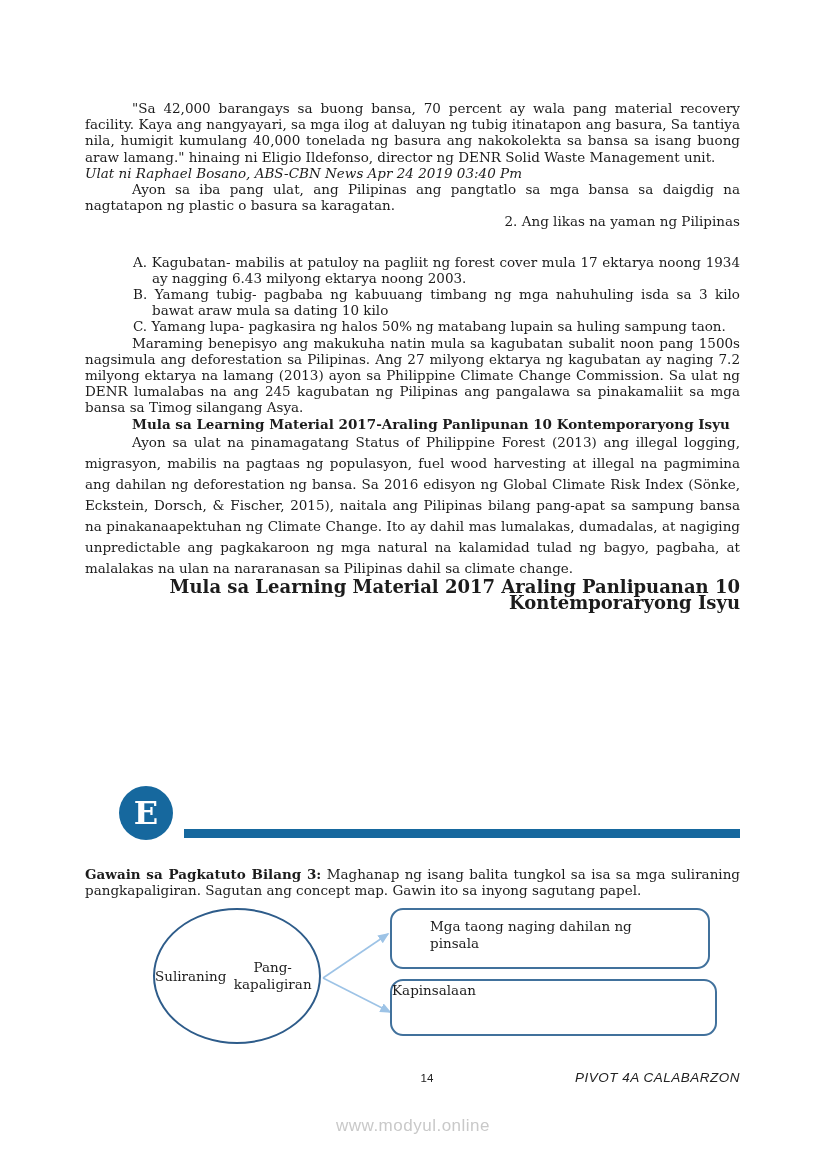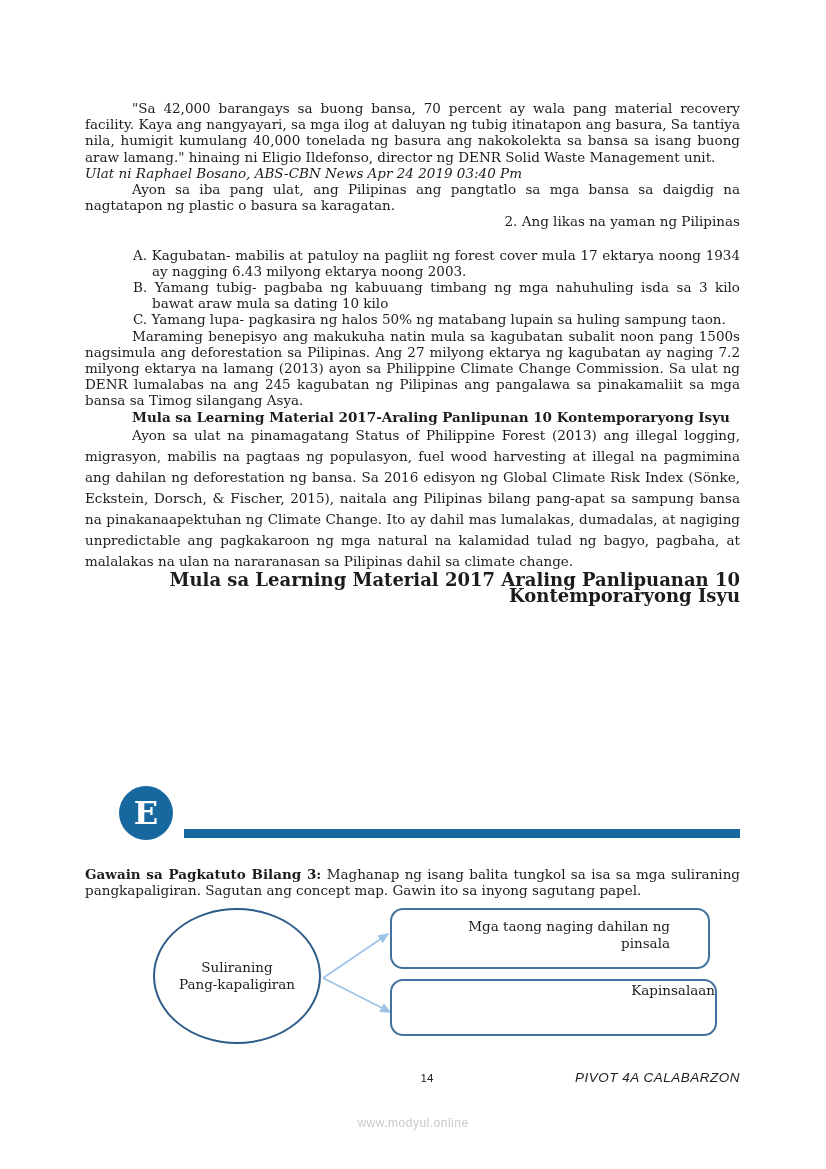--- a/index.html
+++ b/index.html
@@ -9,63 +9,63 @@
   }
   .content{
     position:absolute;left:85px;top:100px;width:655px;
     font-size:13.5px;line-height:16.2px;text-align:justify;
   }
   .content p{margin:0;}
   .indent{text-indent:47px;}
   .byline{margin-left:47px;font-style:italic;text-align:left;}
   .p2{margin-top:6px;}
   .num-item{margin-top:11px;margin-left:48px;text-align:right;}
-  ul.abc{margin:17px 0 0 48px;padding:0;list-style:none;}
+  ul.abc{margin:24px 0 0 48px;padding:0;list-style:none;}
   ul.abc li{padding-left:19px;text-indent:-19px;text-align:justify;margin:0;}
   .p3{margin-top:14px;}
   .src-heading{margin-top:17px;font-weight:bold;text-indent:47px;}
   .p4{margin-top:16px;line-height:21px;}
   .src-heading2{margin-top:19px;margin-left:63px;font-weight:bold;font-size:18px;text-align:right;text-indent:0;}
   .e-badge{
     position:absolute;left:119px;top:786px;width:54px;height:54px;border-radius:50%;
     background:#16689E;display:flex;align-items:center;justify-content:center;
     color:#ffffff;font-weight:bold;font-size:32px;
   }
   .e-bar{position:absolute;left:184px;top:829px;width:556px;height:9px;background:#16689E;}
   .gawain{
     position:absolute;left:85px;top:852px;width:655px;
     font-size:13.5px;line-height:16.3px;text-align:justify;
   }
   .gawain .lead{font-weight:bold;}
   .cm-circle{
     position:absolute;left:153px;top:908px;width:164px;height:132px;
     border:2px solid #2E5C8A;border-radius:50%;
-    display:flex;flex-direction:column;align-items:center;justify-content:center;
+    display:flex;flex-direction:row;align-items:center;justify-content:center;
     text-align:center;font-size:13.5px;line-height:17px;
   }
   .cm-box{
     position:absolute;border:2px solid #41719C;border-radius:13px;
-    text-align:right;font-size:13.5px;line-height:17px;box-sizing:border-box;
+    text-align:left;font-size:13.5px;line-height:17px;box-sizing:border-box;
   }
   .cm-box1{left:390px;top:908px;width:320px;height:61px;padding-top:8px;}
   .cm-box1 .inner{display:block;max-width:240px;margin:0 auto;}
   .cm-box2{left:390px;top:979px;width:327px;height:57px;padding-top:1px;}
   .arrows{position:absolute;left:313px;top:920px;}
   .footer-num{
     position:absolute;top:1072px;left:397px;width:60px;text-align:center;
     font-family:Liberation Sans, sans-serif;font-size:11.5px;color:#222;
   }
   .footer-imprint{
     position:absolute;top:1070px;right:86px;
     font-family:"Liberation Sans",sans-serif;font-style:italic;
     font-size:13.5px;letter-spacing:0.5px;color:#222;margin-left:47px;
   }
   .watermark{
     position:absolute;top:1116px;left:0;width:100%;text-align:center;
-    font-family:"Liberation Sans",sans-serif;font-size:12px;
+    font-family:"Liberation Sans",sans-serif;font-size:17px;
     color:#C9C9C9;letter-spacing:0.5px;
   }
 </style>
 </head>
 <body>
 
 <div class="page">
 
   <div class="content">
     <p class="indent">"Sa 42,000 barangays sa buong bansa, 70 percent ay wala pang material recovery facility. Kaya ang nangyayari, sa mga ilog at daluyan ng tubig itinatapon ang basura, Sa tantiya nila, humigit kumulang 40,000 tonelada ng basura ang nakokolekta sa bansa sa isang buong araw lamang." hinaing ni Eligio Ildefonso, director ng DENR Solid Waste Management unit.</p>

